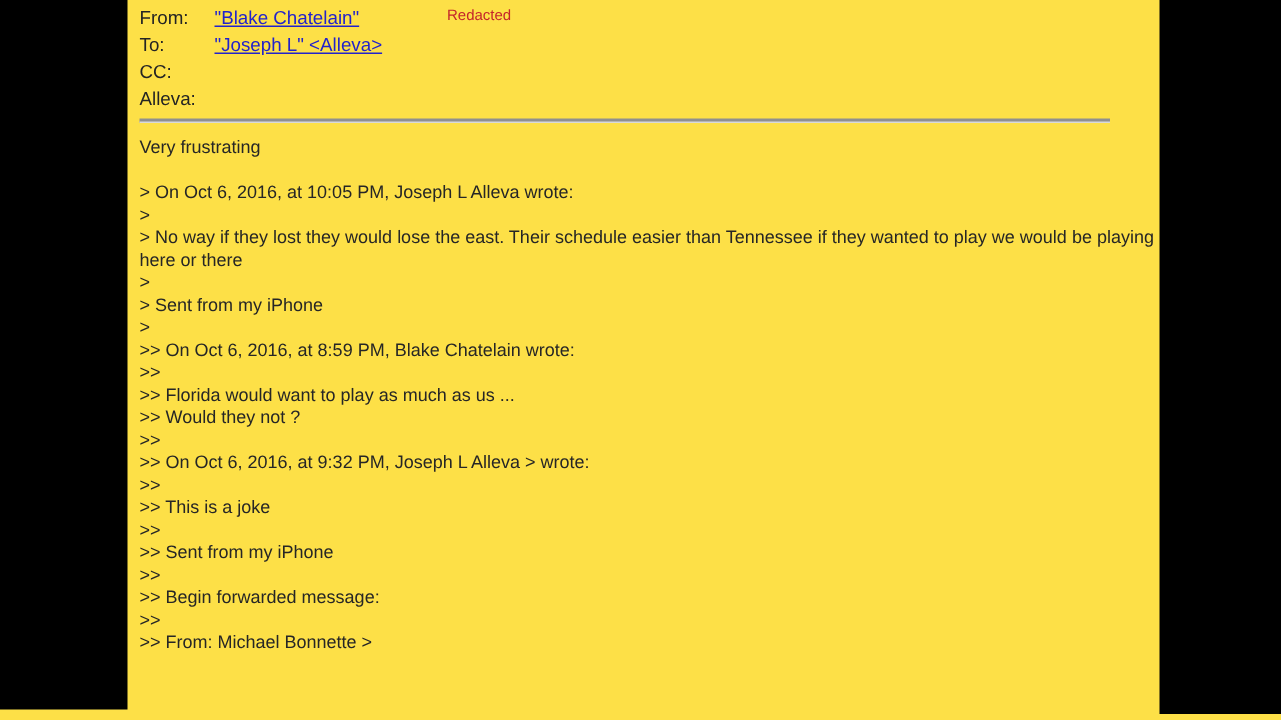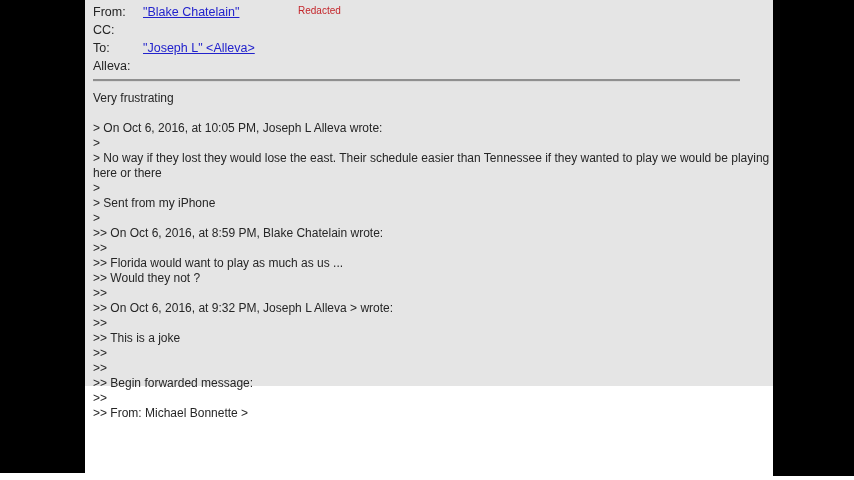--- a/index.html
+++ b/index.html
@@ -2,21 +2,21 @@
 <html><head>
 <meta charset="utf-8">
 <style>
   html, body {
     margin: 0; padding: 0;
     width: 854px; height: 480px;
     overflow: hidden;
     background: #ffffff;
     font-family: "Liberation Sans", sans-serif;
   }
-  .stage { position: relative; width: 854px; height: 386px; background: #e5e5e5; text-decoration: underline; }
+  .stage { position: relative; width: 854px; height: 480px; background: #fde047; text-decoration: underline; }
   .bar { position: absolute; top: 0; background: #000000; }
   .bar-left  { left: 0; width: 85px; height: 473px; }
   .bar-right { left: 773px; width: 81px; height: 476px; }
 
   .content {
     position: absolute;
     left: 93px; top: 5px;
     width: 680px;
     color: #262626;
   }
@@ -74,27 +74,27 @@
 
   <div class="content">
 
     <div class="hdr-row">
       <span class="hdr-label">From:</span>
       <span class="hdr-value hdr-link">"Blake Chatelain"</span>
       <span class="redacted-stamp">Redacted</span>
     </div>
 
     <div class="hdr-row">
-      <span class="hdr-label">CC:</span>
-      <span class="hdr-value"></span>
+      <span class="hdr-label">To:</span>
+      <span class="hdr-value hdr-link">"Joseph L" &lt;Alleva&gt;</span>
     </div>
 
     <div class="hdr-row">
-      <span class="hdr-label">To:</span>
-      <span class="hdr-value hdr-link">"Joseph L" &lt;Alleva&gt;</span>
+      <span class="hdr-label">CC:</span>
+      <span class="hdr-value"></span>
     </div>
 
 
     <div class="hdr-row">
       <span class="hdr-label">Alleva:</span>
     </div>
 
     <div class="hdr-rule"></div>
 
     <div class="email-body">
@@ -109,20 +109,21 @@
       <div class="body-line">&gt;</div>
       <div class="body-line">&gt;&gt; On Oct 6, 2016, at 8:59 PM, Blake Chatelain wrote:</div>
       <div class="body-line">&gt;&gt;</div>
       <div class="body-line">&gt;&gt; Florida would want to play as much as us ...</div>
       <div class="body-line">&gt;&gt; Would they not ?</div>
       <div class="body-line">&gt;&gt;</div>
       <div class="body-line">&gt;&gt; On Oct 6, 2016, at 9:32 PM, Joseph L Alleva &gt; wrote:</div>
       <div class="body-line">&gt;&gt;</div>
       <div class="body-line">&gt;&gt; This is a joke</div>
       <div class="body-line">&gt;&gt;</div>
+      <div class="body-line">&gt;&gt; Sent from my iPhone</div>
       <div class="body-line">&gt;&gt;</div>
       <div class="body-line">&gt;&gt; Begin forwarded message:</div>
       <div class="body-line">&gt;&gt;</div>
       <div class="body-line">&gt;&gt; From: Michael Bonnette &gt;</div>
     </div>
 
   </div>
 </div>
 
 </body></html>

